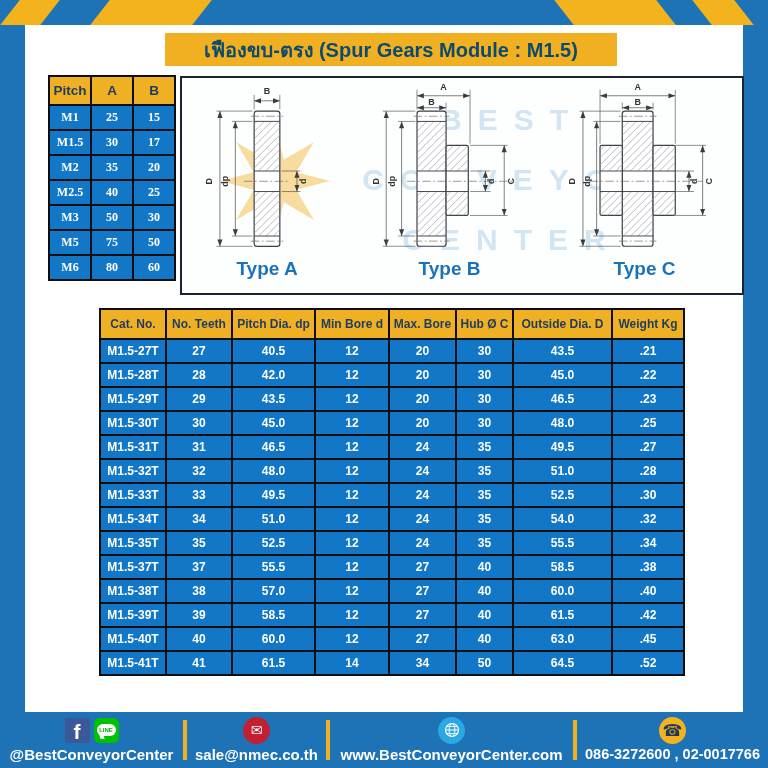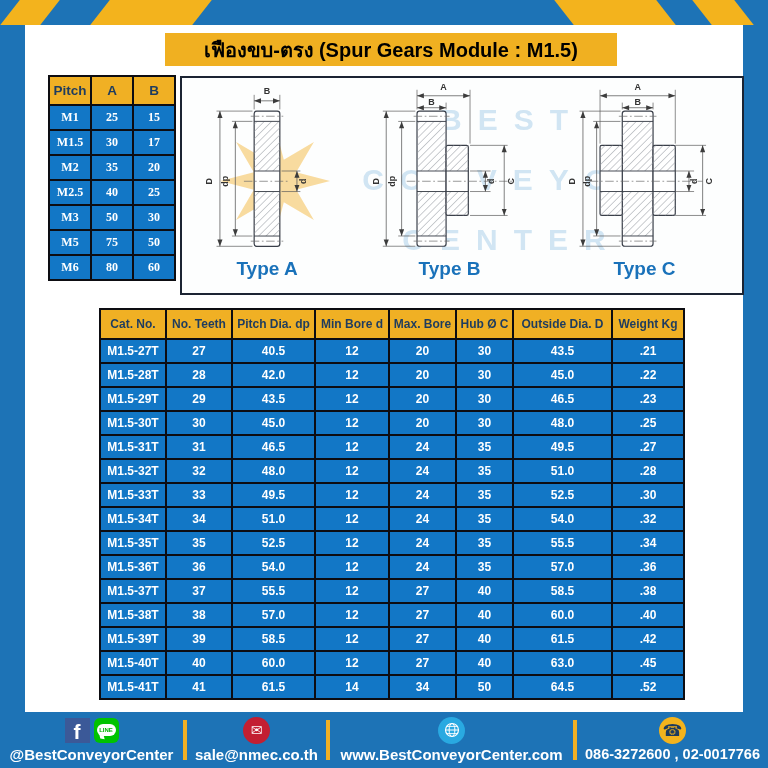--- a/index.html
+++ b/index.html
@@ -13,21 +13,21 @@
   .stripe.r{transform:skewX(38deg);}
   .s1{left:10px;width:40px;}
   .s2{left:100px;width:102px;}
   .s3{left:564px;width:102px;}
   .s4{left:702px;width:42px;}
 
   
   .content{position:absolute;left:25px;top:25px;width:718px;height:687px;background:#ffffff;}
 
   .title-bar{position:absolute;left:140px;top:8px;width:452px;height:33px;background:#f0b021;
-             color:#000000;font-size:20px;font-weight:bold;text-align:center;line-height:34px;}
+             color:#0c4a6e;font-size:20px;font-weight:bold;text-align:center;line-height:34px;}
 
   
   table{border-collapse:collapse;table-layout:fixed;}
   th,td{border:2px solid #0d0d12;text-align:center;overflow:hidden;white-space:nowrap;}
   th{background:#f0b024;color:#1e3c5f;font-weight:bold;}
   td{background:#1277c6;color:#ffffff;font-weight:600;}
 
   .pitch-table{position:absolute;left:23px;top:50px;width:128px;}
   .pitch-table th{height:25px;font-size:13.5px;}
   .pitch-table td{height:21px;font-size:12px;font-family:Liberation Serif, serif;}
@@ -415,30 +415,20 @@
             <td>M1.5-35T</td>
             <td>35</td>
             <td>52.5</td>
             <td>12</td>
             <td>24</td>
             <td>35</td>
             <td>55.5</td>
             <td>.34</td>
           </tr>
           <tr>
-            <td>M1.5-36T</td>
-            <td>36</td>
-            <td>54.0</td>
-            <td>12</td>
-            <td>24</td>
-            <td>35</td>
-            <td>57.0</td>
-            <td>.36</td>
-          </tr>
-          <tr>
             <td>M1.5-37T</td>
             <td>37</td>
             <td>55.5</td>
             <td>12</td>
             <td>27</td>
             <td>40</td>
             <td>58.5</td>
             <td>.38</td>
           </tr>
           <tr>

